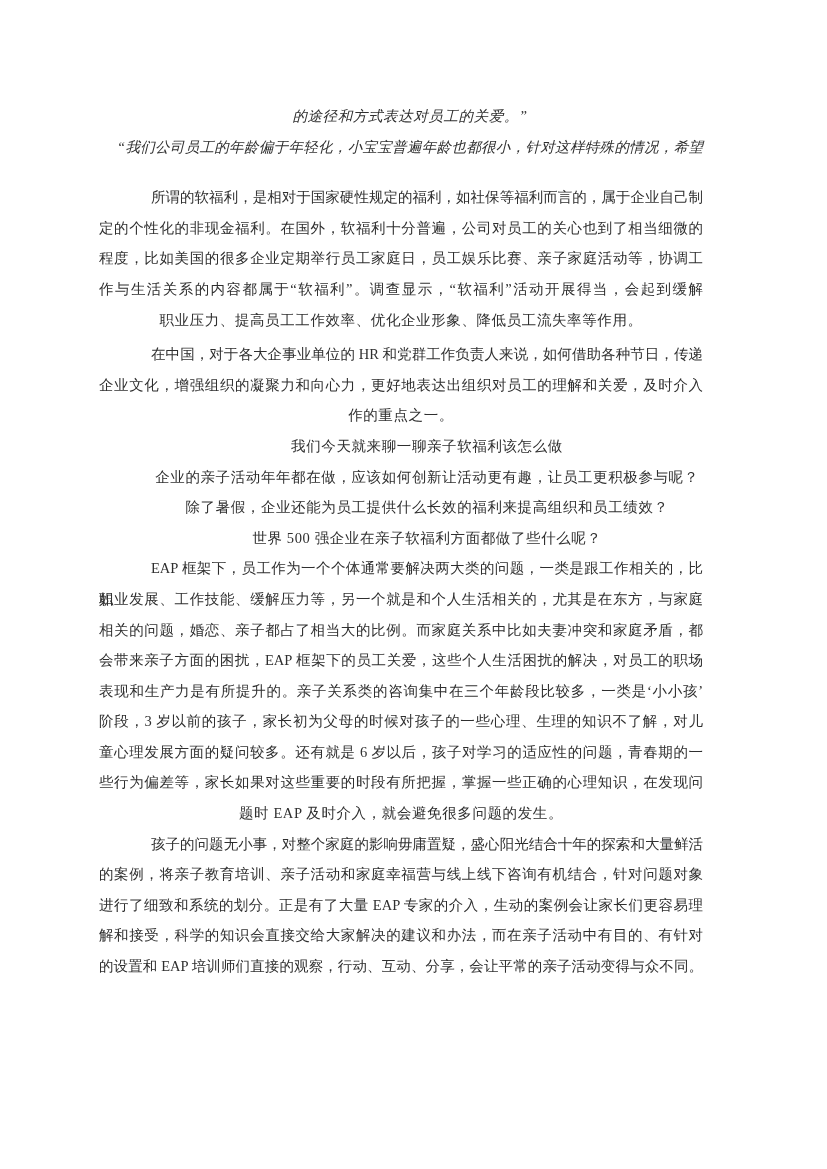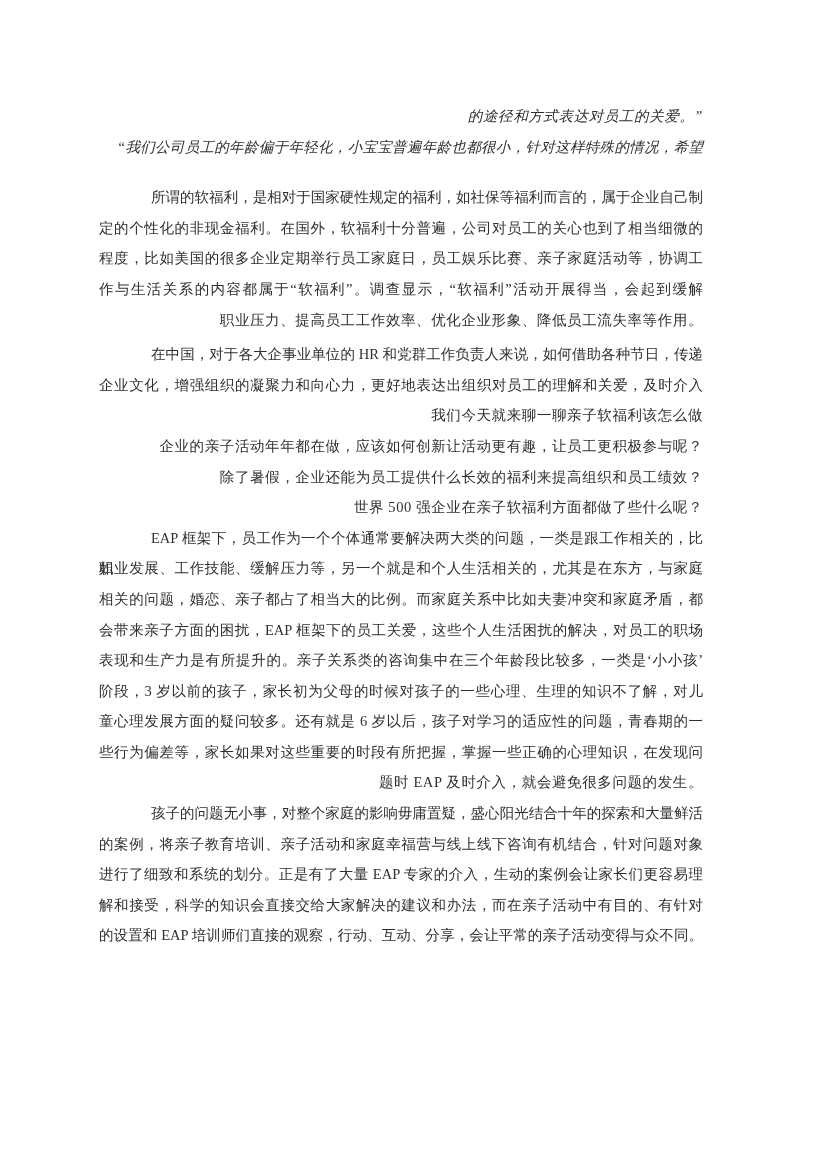--- a/index.html
+++ b/index.html
@@ -23,21 +23,21 @@
     width: 604px;
   }
   .block { margin: 0; }
   .gap20 { margin-top: 20px; }
   .gap17 { margin-top: 4px; }
   .ln {
     height: 30.6px;
     line-height: 30.6px;
     font-size: 14.5px;
     overflow: visible;
-    text-align: right;
+    text-align: center;
   }
   .ln:not(.j) { letter-spacing: 0.6px; }
   .j {
     text-align: justify;
     text-align-last: justify;
   }
   .fi { text-indent: 52px; }
   .kai {
     margin-left: 18px;
     font-style: italic;
@@ -58,20 +58,21 @@
       <div class="ln j fi">所谓的软福利，是相对于国家硬性规定的福利，如社保等福利而言的，属于企业自己制</div>
       <div class="ln j">定的个性化的非现金福利。在国外，软福利十分普遍，公司对员工的关心也到了相当细微的</div>
       <div class="ln j">程度，比如美国的很多企业定期举行员工家庭日，员工娱乐比赛、亲子家庭活动等，协调工</div>
       <div class="ln j">作与生活关系的内容都属于“软福利”。调查显示，“软福利”活动开展得当，会起到缓解</div>
       <div class="ln">职业压力、提高员工工作效率、优化企业形象、降低员工流失率等作用。</div>
     </div>
 
     <div class="block gap17">
       <div class="ln j fi">在中国，对于各大企事业单位的 HR 和党群工作负责人来说，如何借助各种节日，传递</div>
       <div class="ln j">企业文化，增强组织的凝聚力和向心力，更好地表达出组织对员工的理解和关爱，及时介入</div>
+      <div class="ln">作的重点之一。</div>
     </div>
 
     <div class="block">
       <div class="ln fi">我们今天就来聊一聊亲子软福利该怎么做</div>
       <div class="ln fi">企业的亲子活动年年都在做，应该如何创新让活动更有趣，让员工更积极参与呢？</div>
       <div class="ln fi">除了暑假，企业还能为员工提供什么长效的福利来提高组织和员工绩效？</div>
       <div class="ln fi">世界 500 强企业在亲子软福利方面都做了些什么呢？</div>
     </div>
 
     <div class="block">

